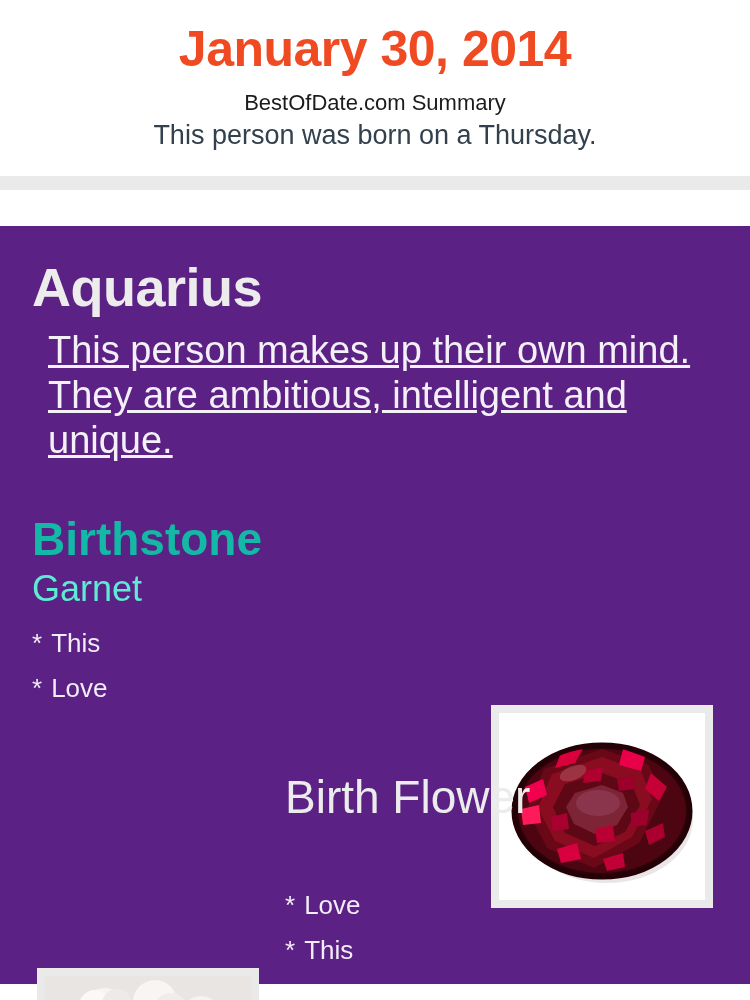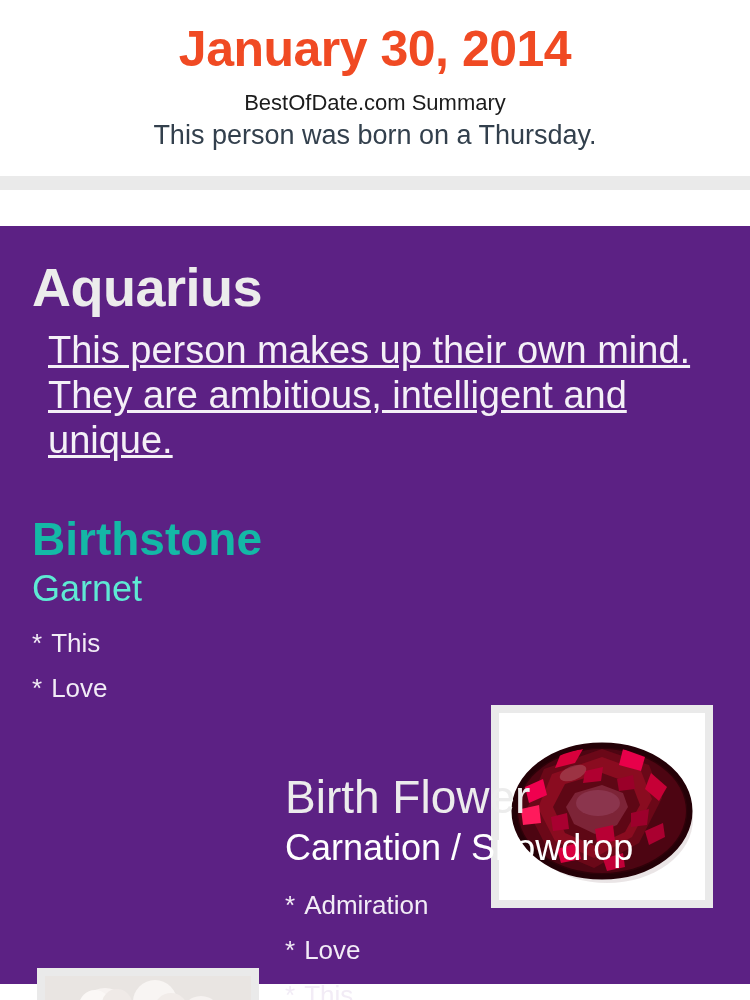--- a/index.html
+++ b/index.html
@@ -264,25 +264,21 @@
             <path d="M96 116 L114 112 L116 128 L98 130 Z" fill="#b80034"></path>
             <path d="M118 66 L134 62 L136 76 L120 78 Z" fill="#9a0029"></path>
           </g>
           <ellipse cx="103" cy="98" rx="88" ry="66" fill="none" stroke="#240107" stroke-width="5"></ellipse>
           <ellipse cx="74" cy="60" rx="14" ry="7" fill="#ffffff" opacity="0.16" transform="rotate(-22 74 60)"></ellipse>
         </svg>
       </div>
     </div>
 
     <div class="flower-heading">Birth Flower</div>
-    <div class="flower-name">Carnation / Snowdrop</div>
     <div class="flower-traits">
-      <div class="trait">
-        <span class="star">*</span><span>Admiration</span>
-      </div>
       <div class="trait">
         <span class="star">*</span><span>Love</span>
       </div>
       <div class="trait">
         <span class="star">*</span><span>This</span>
       </div>
     </div>
 
     <div class="photo-frame" id="flower-frame">
       <div class="photo-inner">

